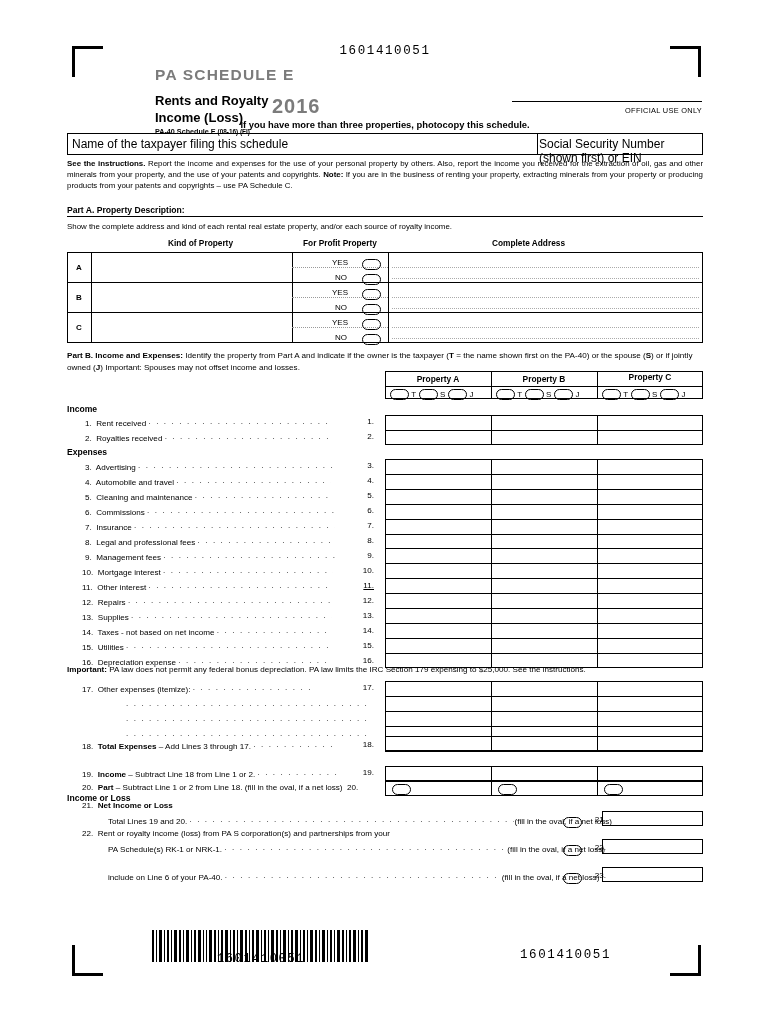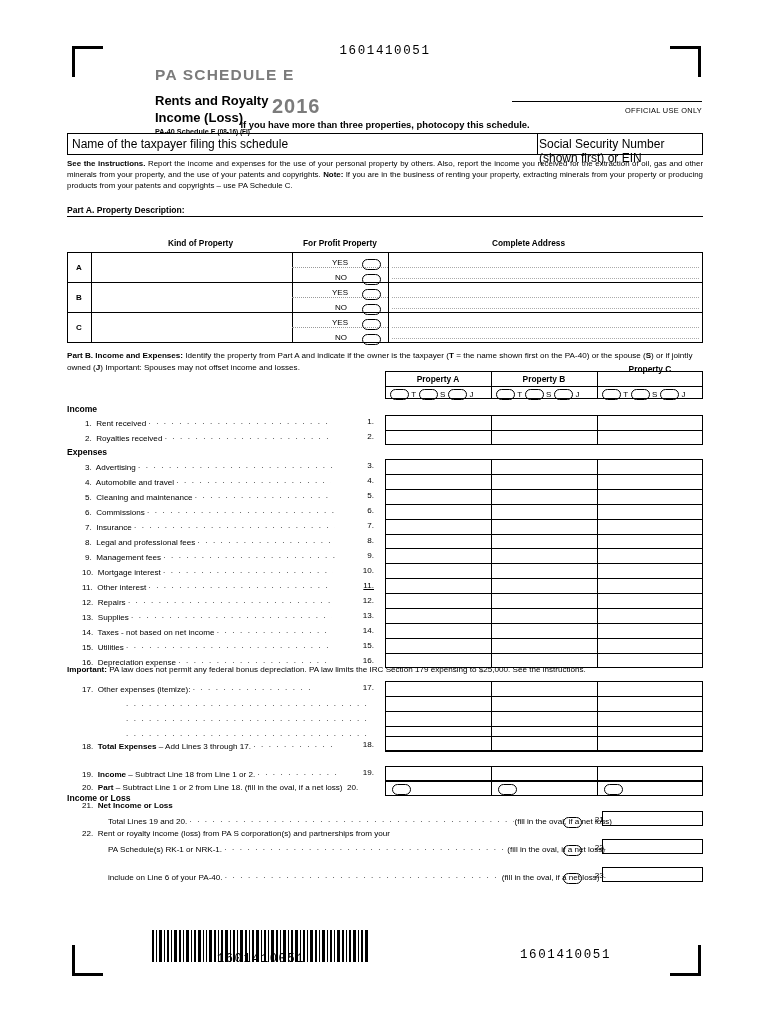--- a/index.html
+++ b/index.html
@@ -137,20 +137,21 @@
   <div class="ssnbox">
     <div class="boxlabel">Social Security Number (shown first) or EIN</div>
   </div>
 
   <div class="instr">
     <b>See the instructions.</b> Report the income and expenses for the use of your personal property by others. Also, report the income you received for the extraction of oil, gas and other minerals from your property, and the use of your patents and copyrights. <b>Note:</b> If you are in the business of renting your property, extracting minerals from your property or producing products from your patents and copyrights – use PA Schedule C.
   </div>
 
   <div class="secthead" style="left:67px; top:205px;">Part A. Property Description:</div>
   <div class="hr" style="left:67px; top:216px; width:636px;"></div>
+  <div class="pa-sub">Show the complete address and kind of each rental real estate property, and/or each source of royalty income.</div>
 
   <div class="colhead" style="left:168px; top:238px;text-align:right;">Kind of Property</div>
   <div class="colhead" style="left:303px; top:238px;">For Profit Property</div>
   <div class="colhead" style="left:492px; top:238px;">Complete Address</div>
 
   <div class="tbl" style="left:67px; top:252px; width:636px; height:91px;"></div>
 
   <div class="vline" style="left:91px; top:252px; height:91px;"></div>
   <div class="vline" style="left:292px; top:252px; height:91px;"></div>
   <div class="vline" style="left:388px; top:252px; height:91px;"></div>
@@ -200,21 +201,21 @@
     <span>Identify the property from Part A and indicate if the owner is the taxpayer (<b>T</b> = the name shown first on the PA-40) or the spouse (<b>S</b>) or if jointly owned (<b>J</b>) Important: Spouses may not offset income and losses.</span>
   </div>
 
   <div class="tbl" style="left:385px; top:371px; width:318px; height:28px;"></div>
   <div class="vline" style="left:491px; top:371px; height:28px;"></div>
   <div class="vline" style="left:597px; top:371px; height:28px;"></div>
   <div class="cellline" style="left:385px; top:386px; width:318px;"></div>
 
   <div class="prop-head" style="left:385px; top:374px; width:106px;">Property A</div>
   <div class="prop-head" style="left:491px; top:374px; width:106px;">Property B</div>
-  <div class="prop-head" style="left:597px; top:364px; width:106px;">Property C</div>
+  <div class="prop-head" style="left:597px; top:372px; width:106px;">Property C</div>
 
   <div class="tsj" style="left:390px; top:389px;">
     <span class="oval"></span>
     <span>T</span>
     <span class="oval"></span>
     <span>S</span>
     <span class="oval"></span>
     <span>J</span>
   </div>
   <div class="tsj" style="left:496px; top:389px;">

